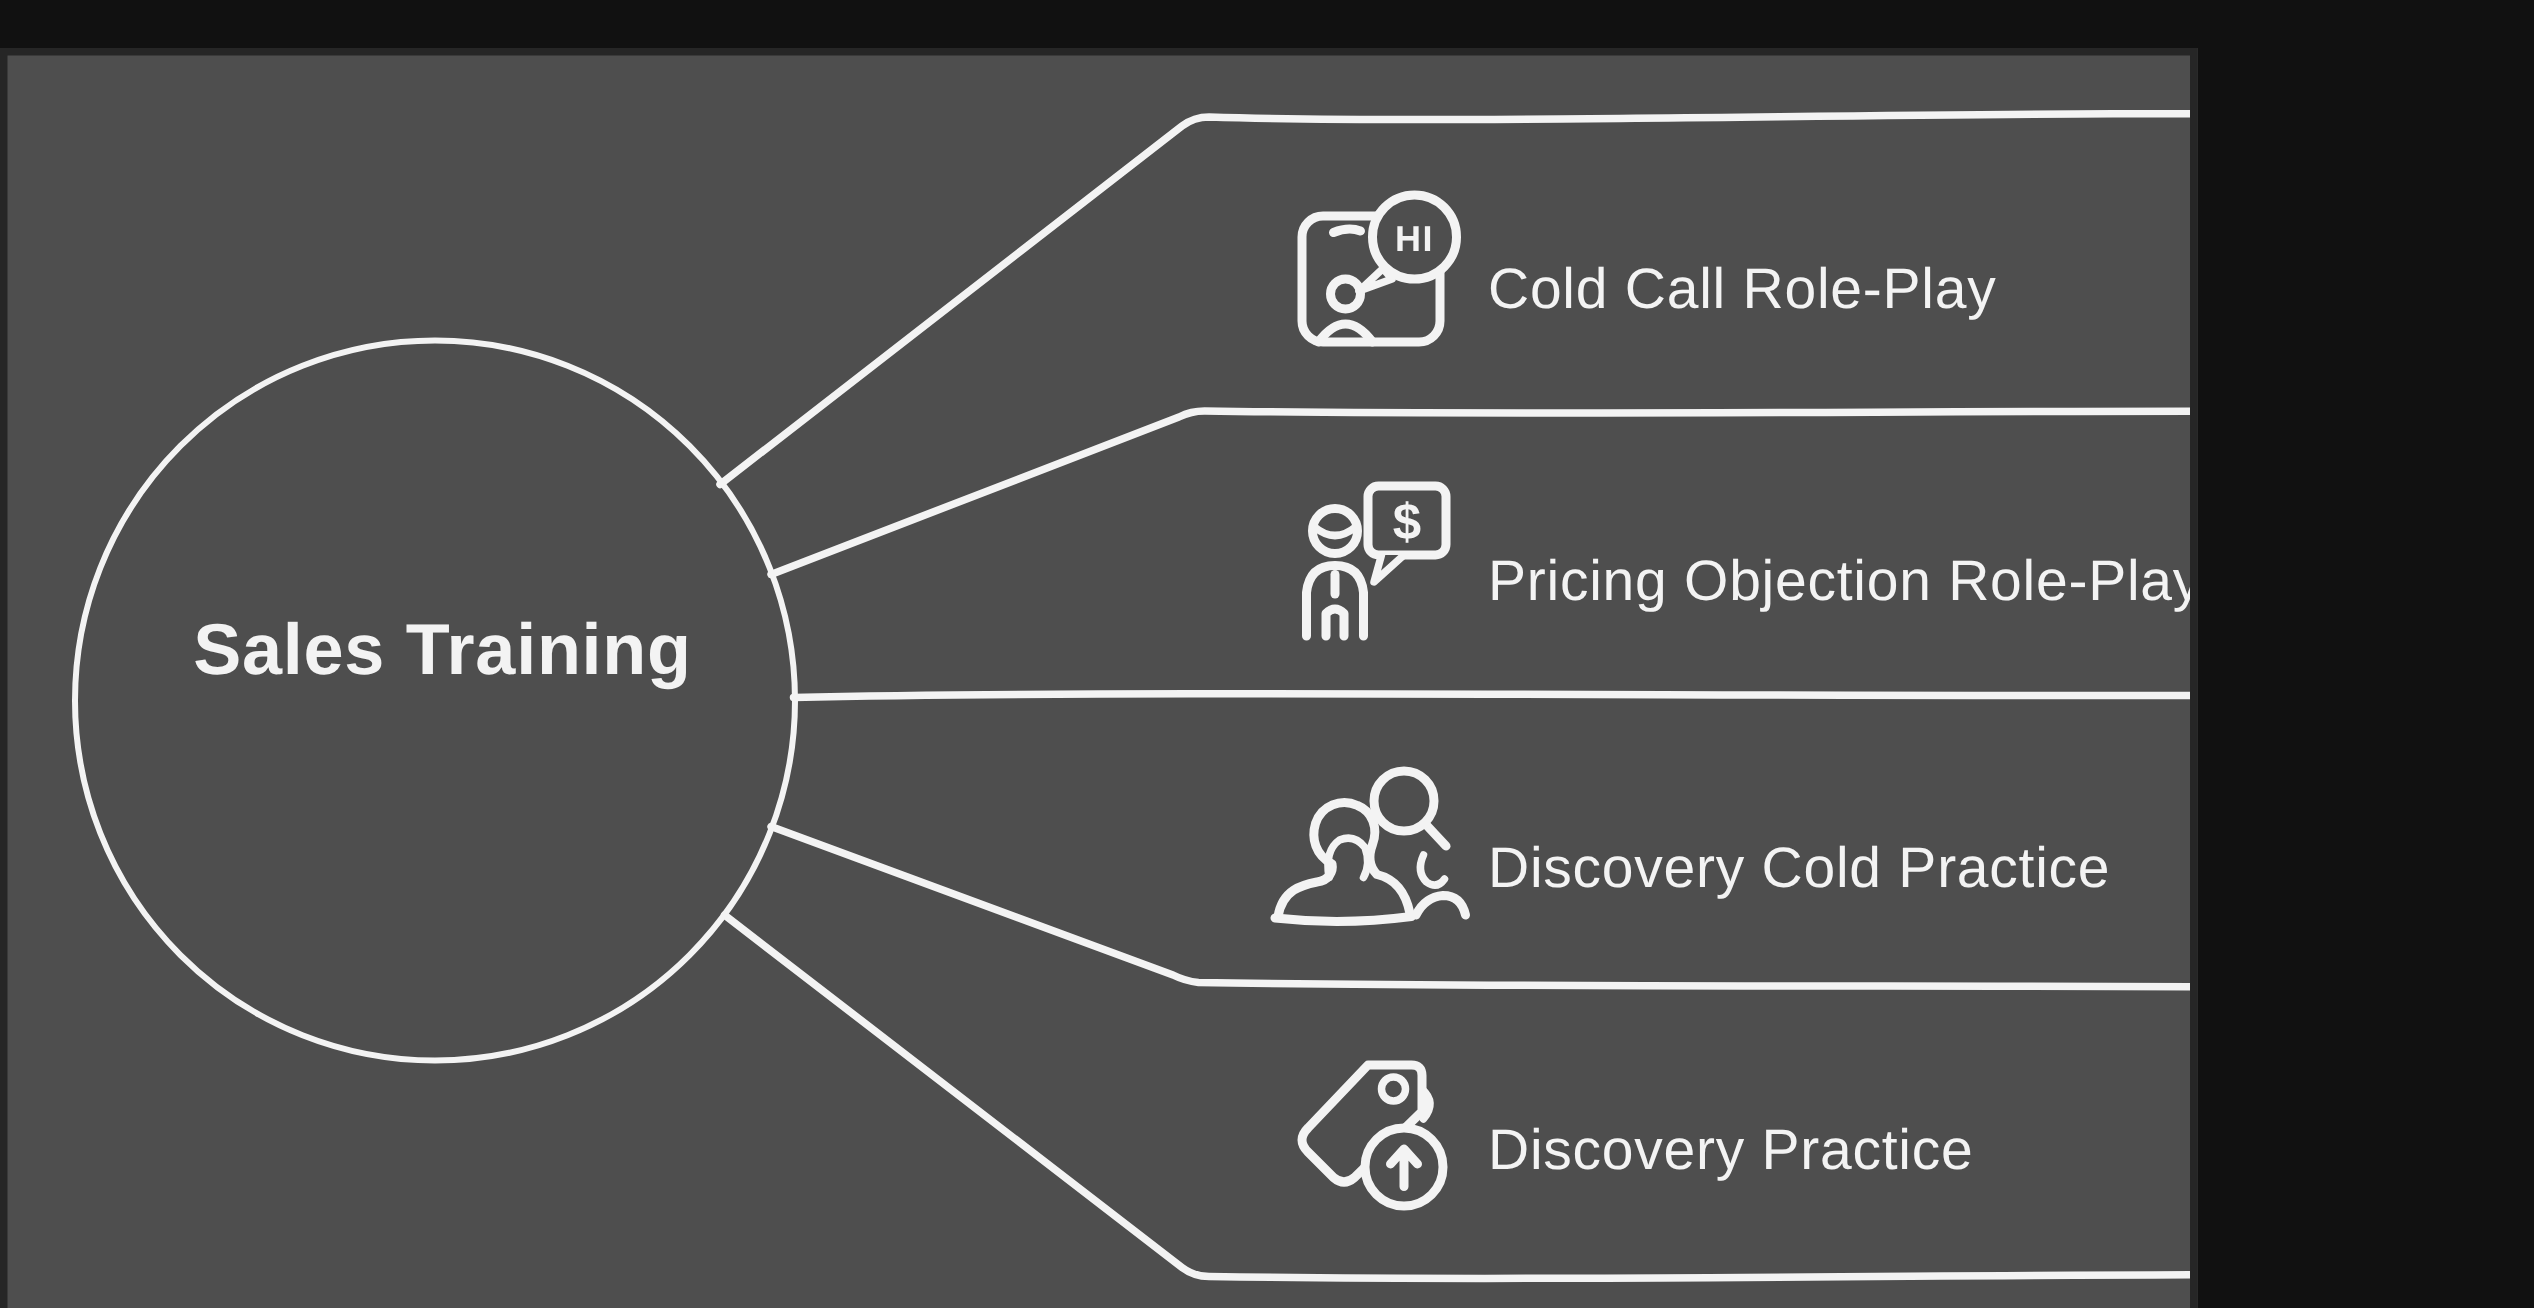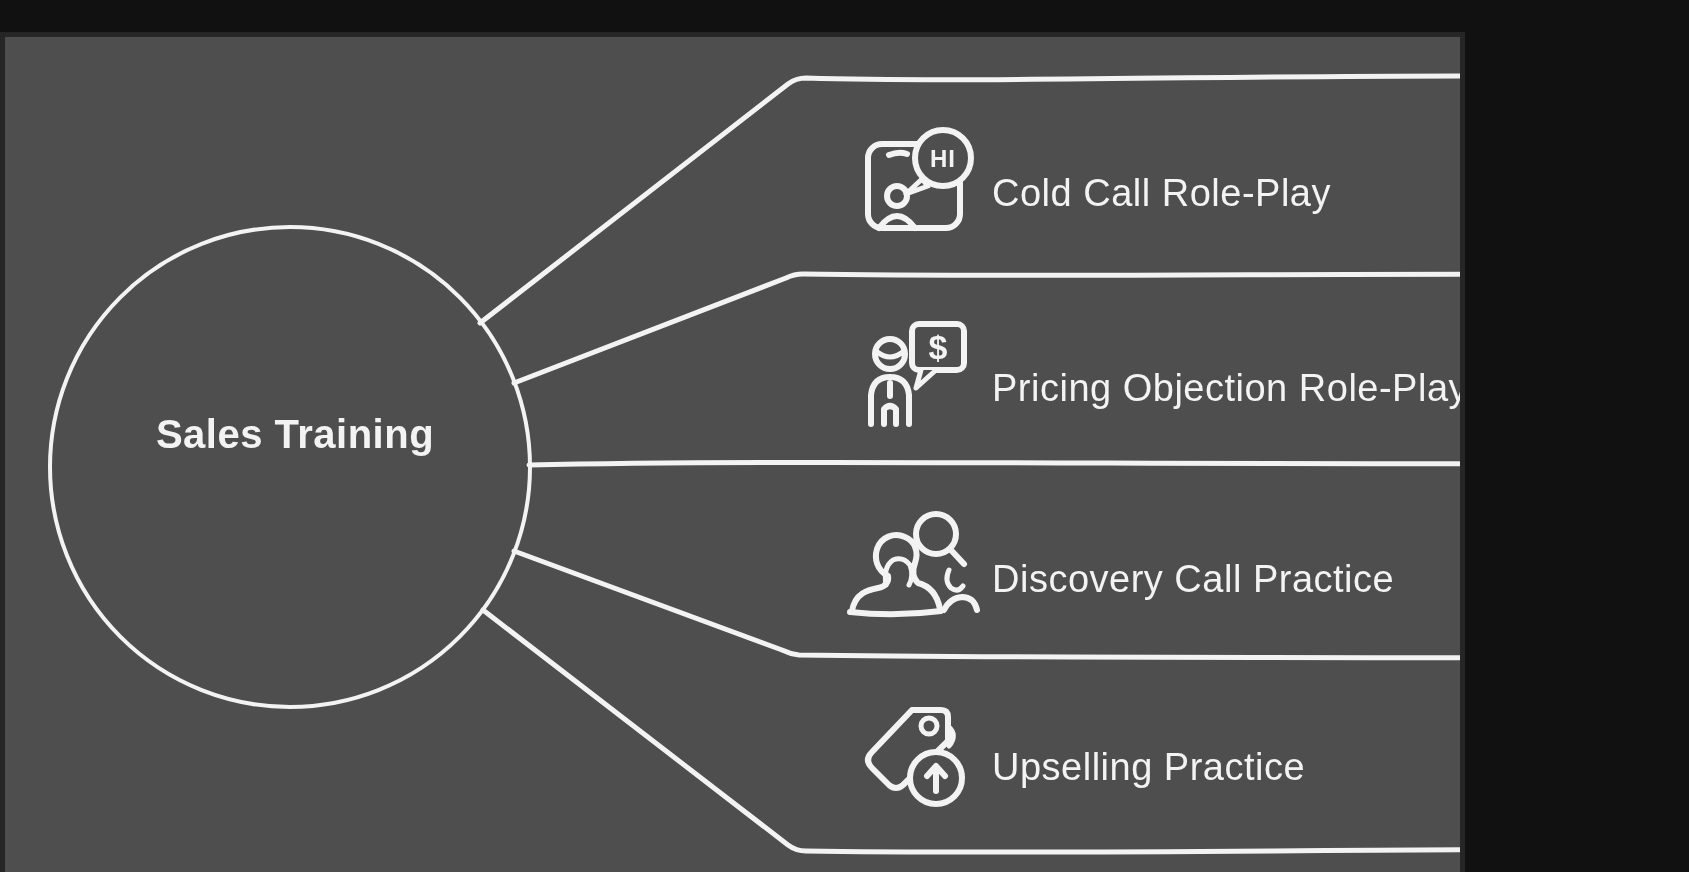--- a/index.html
+++ b/index.html
@@ -31,21 +31,21 @@
     height:46px;line-height:46px;
     font-size:38px;
     color:var(--text);
     letter-spacing:0.5px;
     white-space:nowrap;
   }
   #title{
     position:absolute;
     left:40px;top:374px;width:500px;
     text-align:center;
-    font-size:40px;font-weight:bold;
+    font-size:48px;font-weight:bold;
     line-height:46px;
     color:var(--text);
     letter-spacing:0.5px;
   }
 </style>
 </head>
 <body>
 
 <div id="canvas">
 
@@ -104,16 +104,16 @@
       <path class="st st6" d="M 936 759 L 936 735 M 927 744 L 936 734 L 945 744"></path>
     </g>
   </svg>
 
   <div id="title">
     <div>Sales Training</div>
   </div>
 
   <div class="branch-label" style="top:133px">Cold Call Role-Play</div>
   <div class="branch-label" style="top:328px">Pricing Objection Role-Play</div>
-  <div class="branch-label" style="top:519px">Discovery Call Practice</div>
-  <div class="branch-label" style="top:707px">Upselling Practice</div>
+  <div class="branch-label" style="top:519px">Discovery Cold Practice</div>
+  <div class="branch-label" style="top:707px">Discovery Practice</div>
 
 </div>
 
 </body></html>

